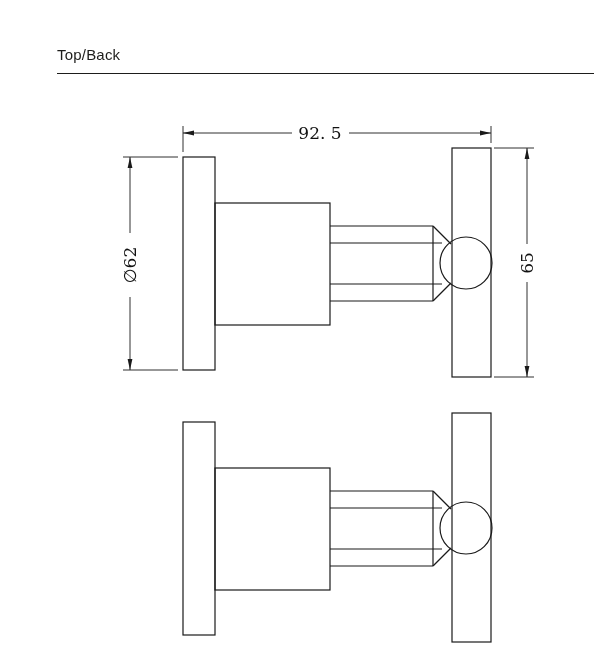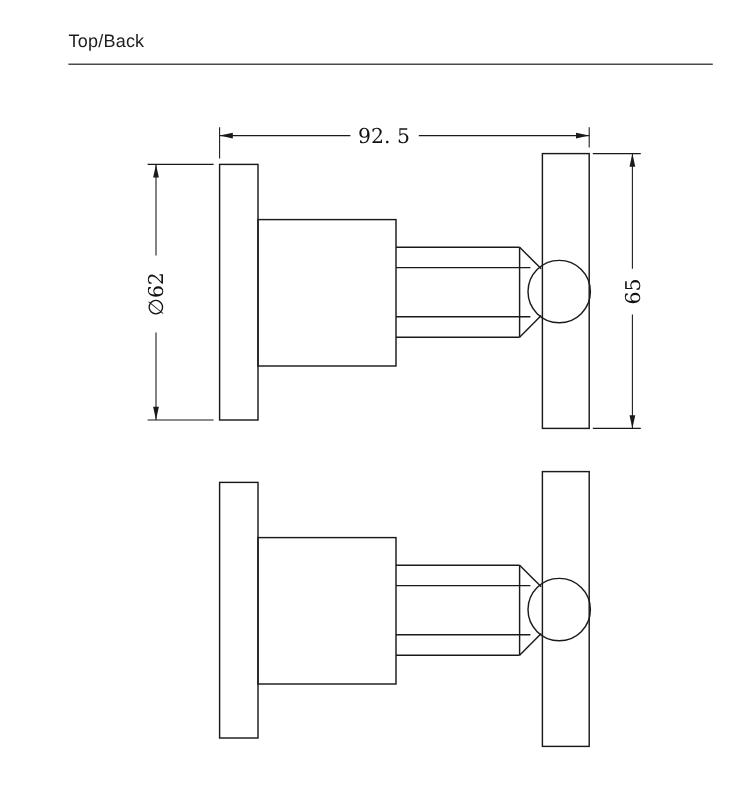--- a/index.html
+++ b/index.html
@@ -4,21 +4,21 @@
 <style>
   html, body { margin: 0; padding: 0; }
   body {
     width: 610px;
     height: 670px;
     background: #ffffff;
     font-family: "Liberation Sans", sans-serif;
     position: relative;
     overflow: hidden;
   }
-  .page { position: absolute; inset: 0; }
+  .page { position: absolute; inset: 0; margin-top: 20px; }
   .page-title {
     position: absolute;
     left: 57px;
     top: 26px;
     font-size: 15px;
     color: #1d1d1b;
     letter-spacing: 0.2px;
   }
   .header-rule {
     position: absolute;

